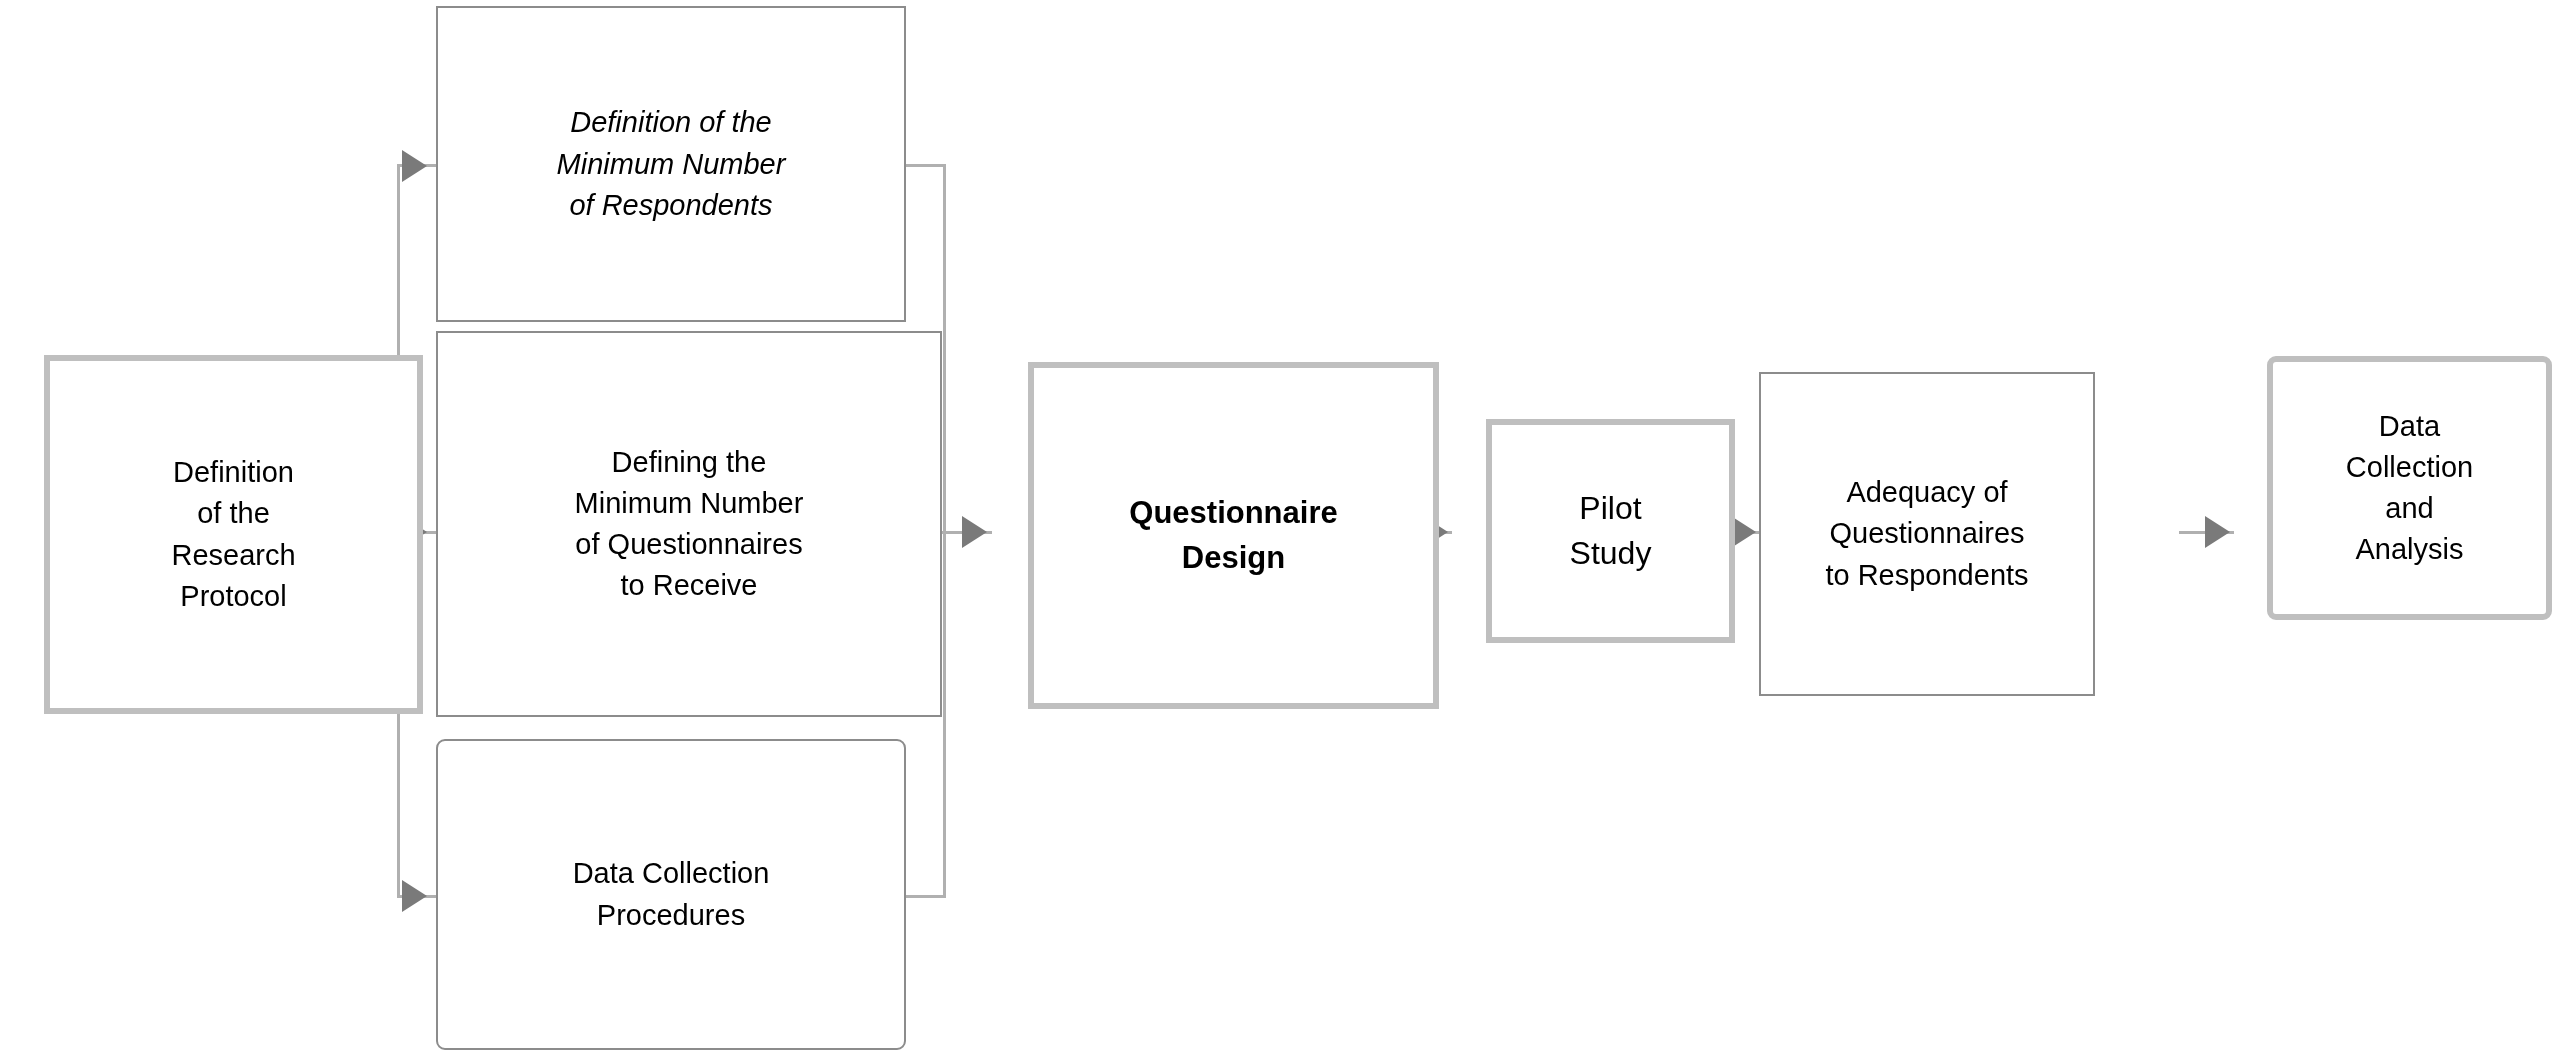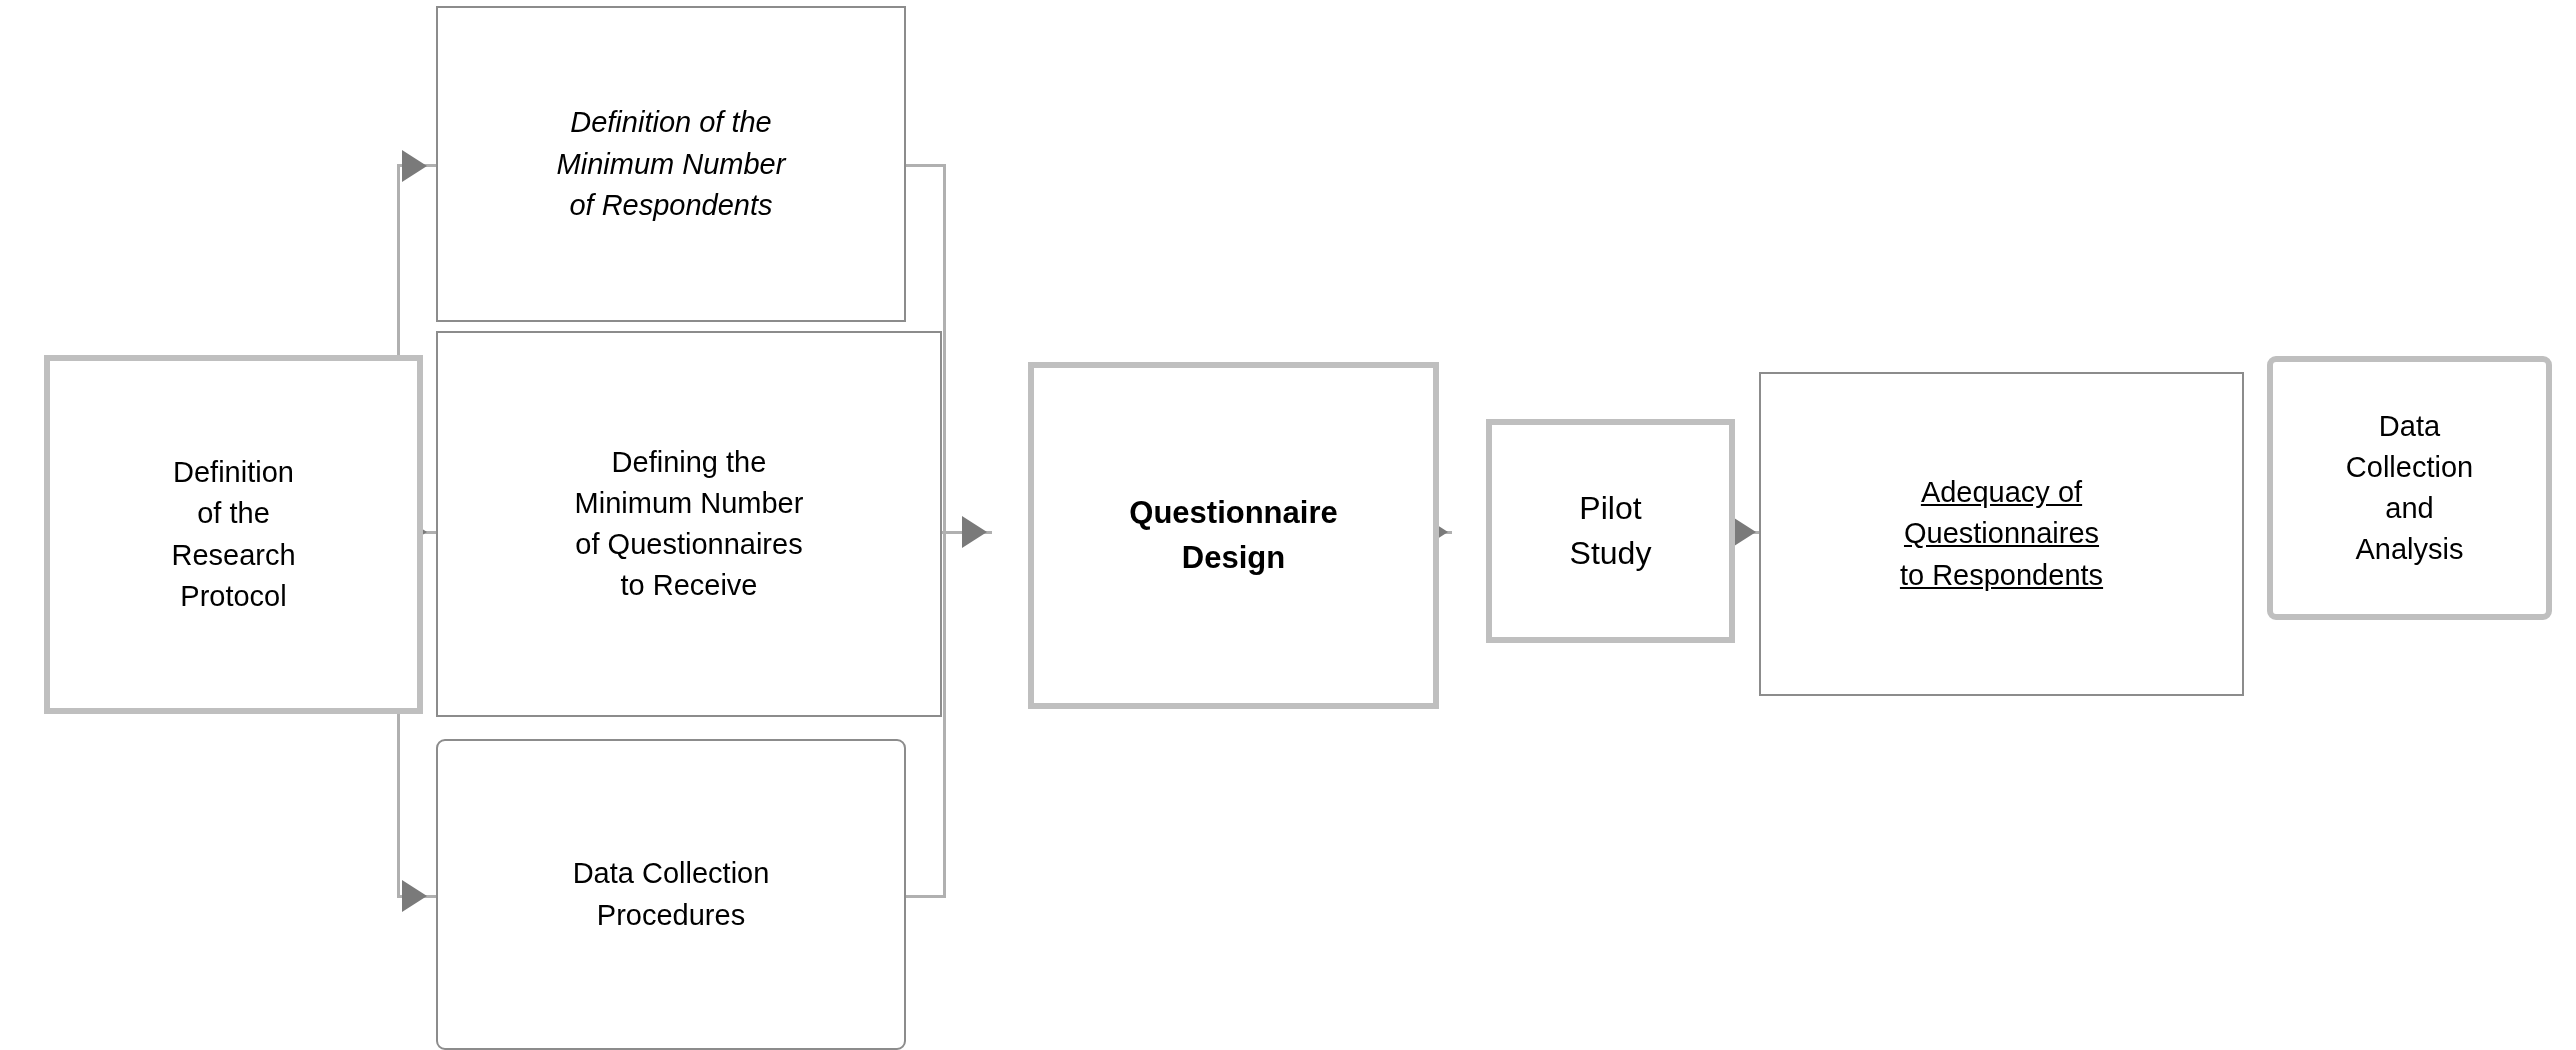--- a/index.html
+++ b/index.html
@@ -132,21 +132,21 @@
   <div class="node frame-thick bold-label" style="left:992px; top:362px; width:411px; height:347px; font-size:31px;">
     <span class="label">Questionnaire
 Design</span>
   </div>
 
   <div class="node frame-thick" style="left:1450px; top:419px; width:249px; height:224px; font-size:32px;">
     <span class="label">Pilot
 Study</span>
   </div>
 
-  <div class="node frame-thin" style="left:1759px; top:372px; width:485px; height:324px; font-size:29px;text-decoration:underline;">
+  <div class="node frame-thin" style="left:1759px; top:372px; width:336px; height:324px; font-size:29px;">
     <span class="label">Adequacy of
 Questionnaires
 to Respondents</span>
   </div>
 
   <div class="node frame-thick" style="left:2231px; top:356px; width:285px; height:264px; font-size:29px;border-radius:9px;">
     <span class="label">Data
 Collection
 and
 Analysis</span>

